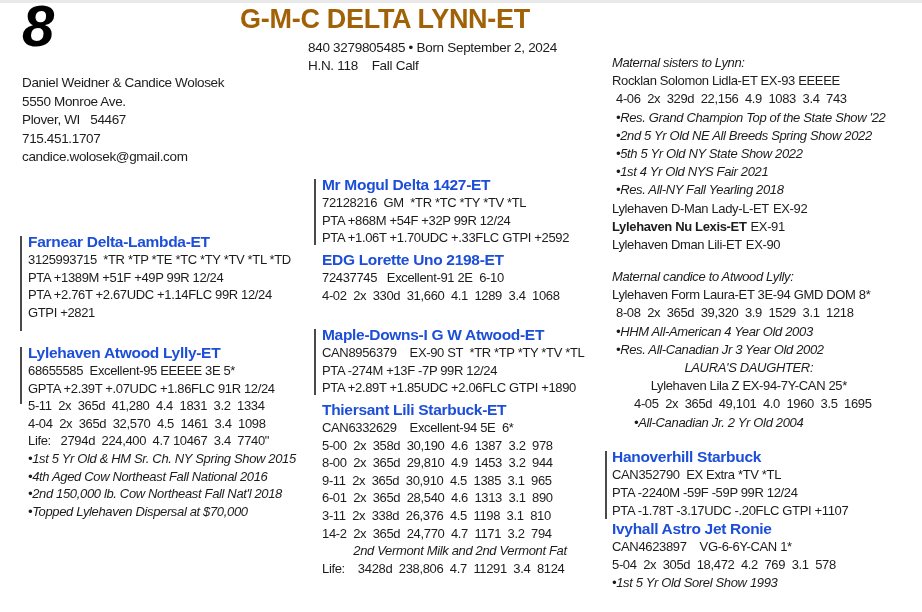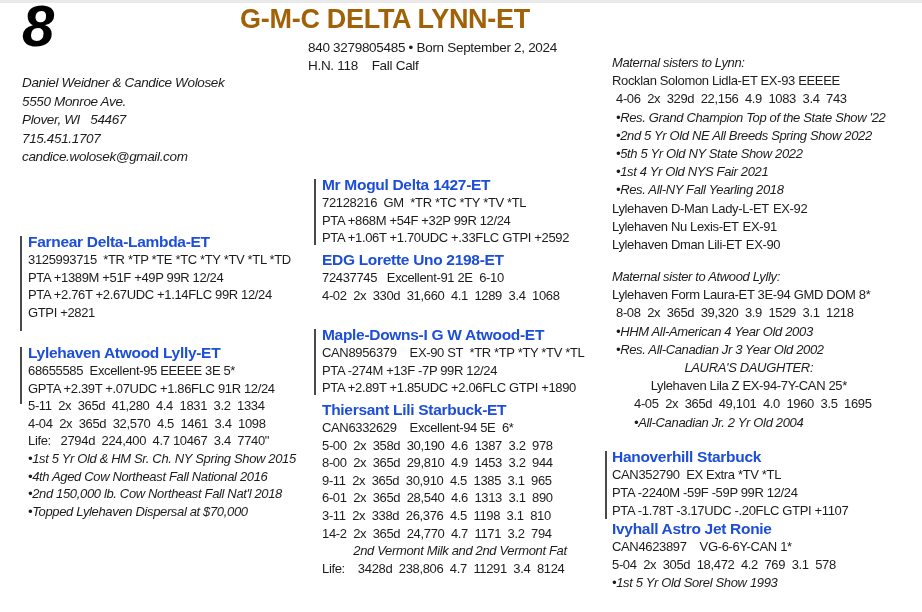--- a/index.html
+++ b/index.html
@@ -13,27 +13,27 @@
     font-size:58px;font-weight:900;font-style:italic;color:#000;
     letter-spacing:-2px;line-height:64px;
   }
   .title{
     position:absolute;left:150px;top:4px;width:470px;text-align:center;
     font-size:27px;font-weight:bold;color:#a16207;letter-spacing:-0.3px;white-space:pre;
   }
   .reg{position:absolute;left:308px;top:40px;font-size:13.5px;letter-spacing:-0.3px;white-space:pre;}
   .hn{position:absolute;left:308px;top:58px;font-size:13.5px;letter-spacing:-0.3px;white-space:pre;}
   .owner{position:absolute;left:22px;top:74px;}
-  .owner .ln{font-style:italic;font-size:13.5px;line-height:18.5px;}
+  .owner .ln{font-size:13.5px;line-height:18.5px;}
   .blk{position:absolute;}
   .hdr{font-weight:bold;font-size:15.5px;line-height:19px;color:#1d4ed8;letter-spacing:-0.3px;white-space:pre;}
   .ln{font-size:13px;line-height:17.6px;letter-spacing:-0.35px;white-space:pre;}
   .rt .ln{line-height:18.2px;}
   .it{font-style:italic;}
-  .b{font-weight:normal;text-align:center;}
+  .b{font-weight:bold;text-align:center;}
   .ind-xs{padding-left:4px;}
   .ind-m{padding-left:14px;text-align:center;}
   .ind-l{padding-left:22px;}
   .center{text-align:center;padding-right:14px;}
   .vline{position:absolute;width:2px;background:#4a4a4a;}
   .score{margin-left:4px;}
 </style>
 </head>
 <body>
 
@@ -119,21 +119,21 @@
     <div class="ln it ind-xs">•2nd 5 Yr Old NE All Breeds Spring Show 2022</div>
     <div class="ln it ind-xs">•5th 5 Yr Old NY State Show 2022</div>
     <div class="ln it ind-xs">•1st 4 Yr Old NYS Fair 2021</div>
     <div class="ln it ind-xs">•Res. All-NY Fall Yearling 2018</div>
     <div class="ln"><span>Lylehaven D-Man Lady-L-ET</span><span class="score">EX-92</span></div>
     <div class="ln"><span class="b">Lylehaven Nu Lexis-ET</span><span class="score">EX-91</span></div>
     <div class="ln"><span>Lylehaven Dman Lili-ET</span><span class="score">EX-90</span></div>
   </div>
 
   <div class="blk rt" style="left:612px;top:268px;">
-    <div class="ln it">Maternal sister to Atwood Lylly:</div>
+    <div class="ln it">Maternal candice to Atwood Lylly:</div>
     <div class="ln">Lylehaven Form Laura-ET 3E-94 GMD DOM 8*</div>
     <div class="ln ind-xs">8-08  2x  365d  39,320  3.9  1529  3.1  1218</div>
     <div class="ln it ind-xs">•HHM All-American 4 Year Old 2003</div>
     <div class="ln it ind-xs">•Res. All-Canadian Jr 3 Year Old 2002</div>
     <div class="ln it ind-m">LAURA'S DAUGHTER:</div>
     <div class="ln ind-m">Lylehaven Lila Z EX-94-7Y-CAN 25*</div>
     <div class="ln ind-l">4-05  2x  365d  49,101  4.0  1960  3.5  1695</div>
     <div class="ln it ind-l">•All-Canadian Jr. 2 Yr Old 2004</div>
   </div>
 

